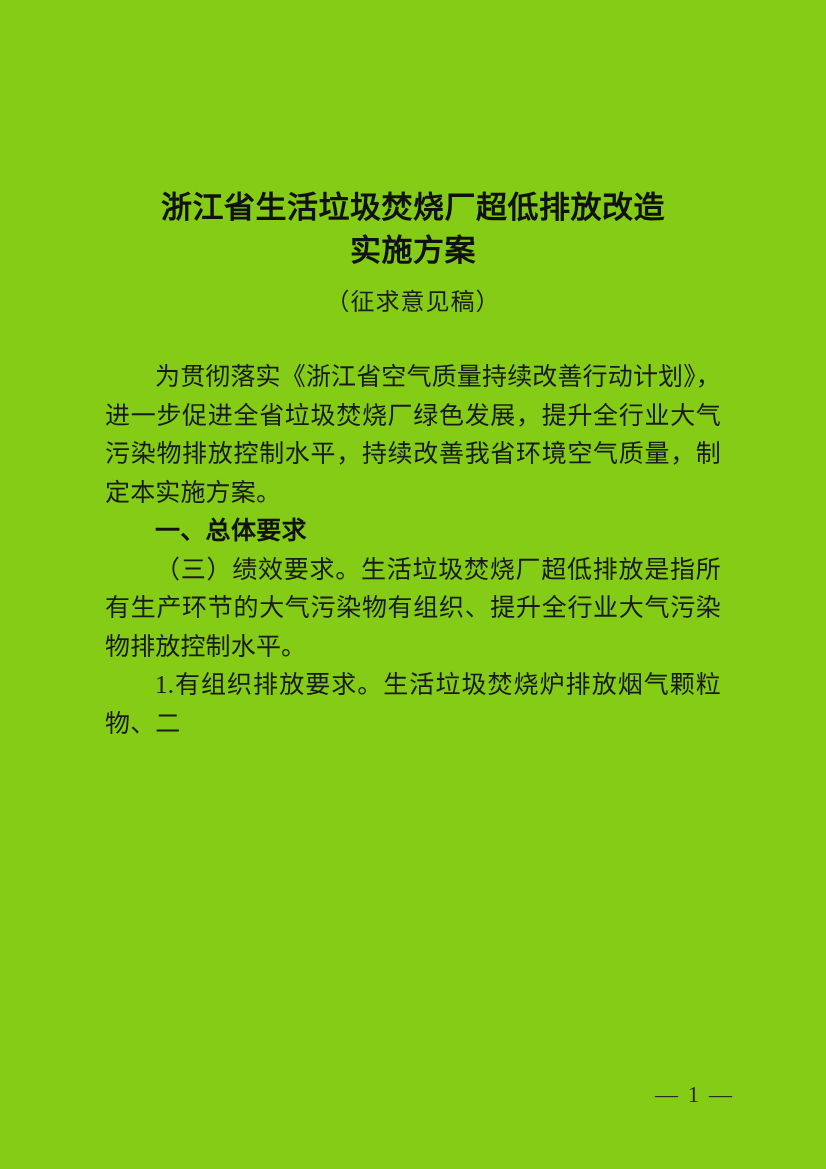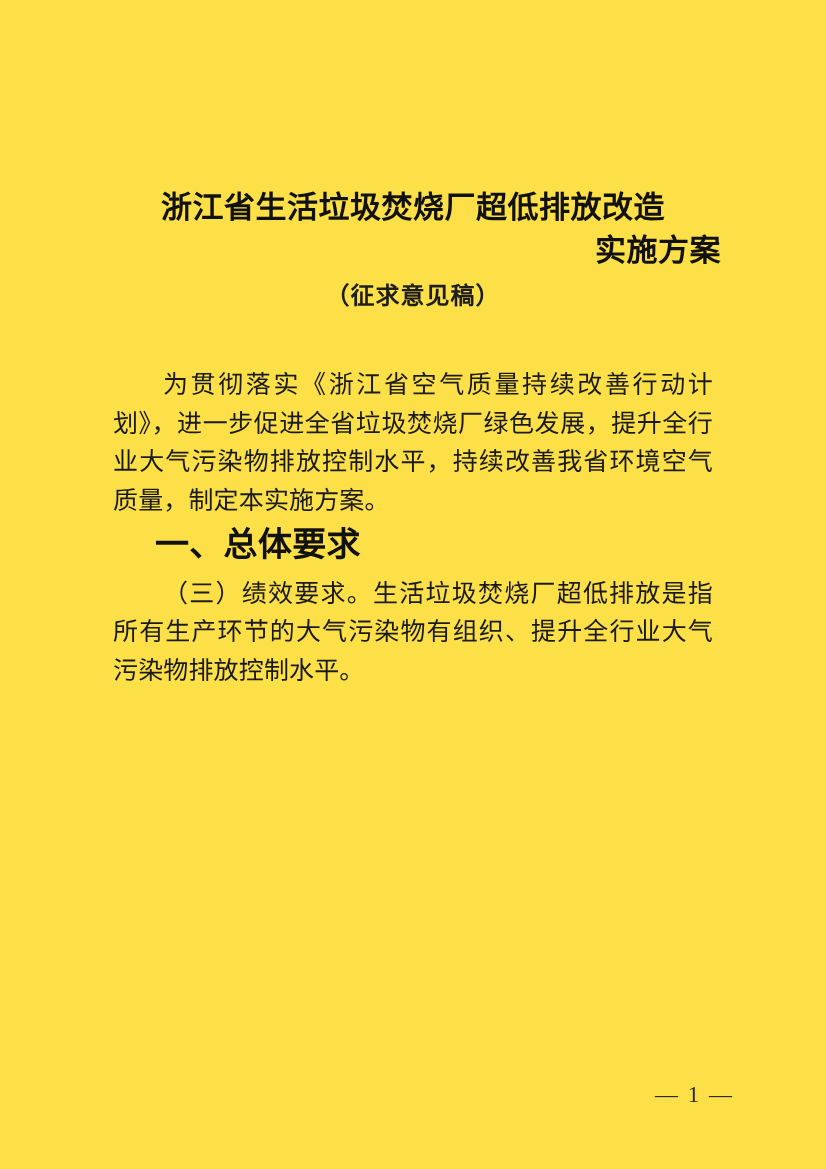--- a/index.html
+++ b/index.html
@@ -14,21 +14,21 @@
     position: relative;
     overflow: hidden;
     font-family: "Liberation Serif", "DejaVu Serif", serif;
     color: #1a1a1a;
     -webkit-font-smoothing: antialiased;
   }
 
   .page {
     position: absolute;
     inset: 0;
-    background: #fde047;
+    background: #84cc16;
     padding: 0;
   }
 
   
   .title-block {
     position: absolute;
     left: 105px;
     right: 105px;
     top: 186px;
     text-align: center;
@@ -38,57 +38,55 @@
     font-weight: bold;
     font-size: 31px;
     line-height: 43px;
     letter-spacing: 0.5px;
     color: #111111;
     margin: 0;
     white-space: normal;
   }
   .doc-title .line2 {
     display: block;
-    text-align: right;
   }
   .doc-subtitle {
     font-family: "Liberation Serif", "DejaVu Serif", serif;
     font-size: 24px;
     line-height: 40px;
     letter-spacing: 1px;
     color: #1d1d1d;
-    margin-top: 4px;
-    font-weight: bold;
+    margin-top: 10px;
   }
 
   
   .body-area {
     position: absolute;
     left: 105px;
     top: 358px;
     width: 616px;
   }
 
   p.para {
-    margin: 8px;
+    margin: 0;
     font-family: "Liberation Serif", "DejaVu Serif", serif;
     font-size: 25px;
     line-height: 38.5px;
     letter-spacing: 0.15px;
     text-align: justify;
     text-justify: inter-ideograph;
     text-indent: 50px;
     color: #1a1a1a;
   }
 
   h2.section-head {
     margin: 0;
-    font-family: Liberation Mono, monospace;
+    font-family: Liberation Serif, serif;
     font-weight: bold;
-    font-size: 34px;
+    font-size: 25px;
     line-height: 38.5px;
     letter-spacing: 0.3px;
     text-indent: 50px;
     color: #111111;
   }
 
   
   .page-footer {
     position: absolute;
     left: 0;
@@ -117,20 +115,21 @@
   <div class="body-area">
 
     <p class="para">为贯彻落实《浙江省空气质量持续改善行动计划》，进一步促进全省垃圾焚烧厂绿色发展，提升全行业大气污染物排放控制水平，持续改善我省环境空气质量，制定本实施方案。</p>
 
     <h2 class="section-head">一、总体要求</h2>
 
 
 
     <p class="para">（三）绩效要求。生活垃圾焚烧厂超低排放是指所有生产环节的大气污染物有组织、提升全行业大气污染物排放控制水平。</p>
 
+    <p class="para">1.有组织排放要求。生活垃圾焚烧炉排放烟气颗粒物、二</p>
 
   </div>
 
   <div class="page-footer">
     <span class="page-number">— 1 —</span>
   </div>
 
 </div>
 
 </body></html>

